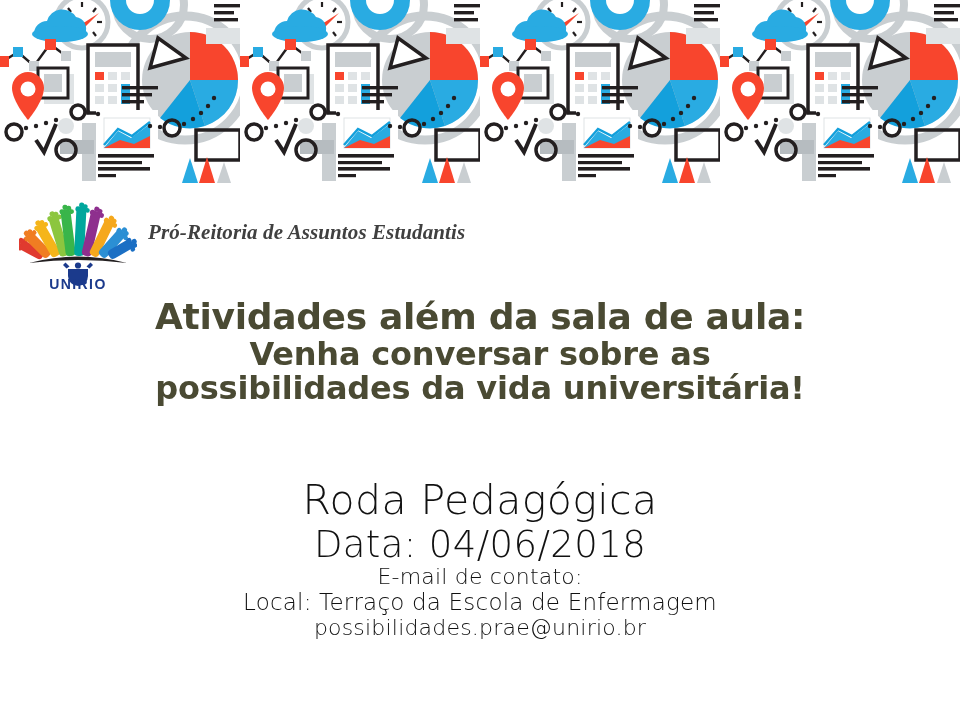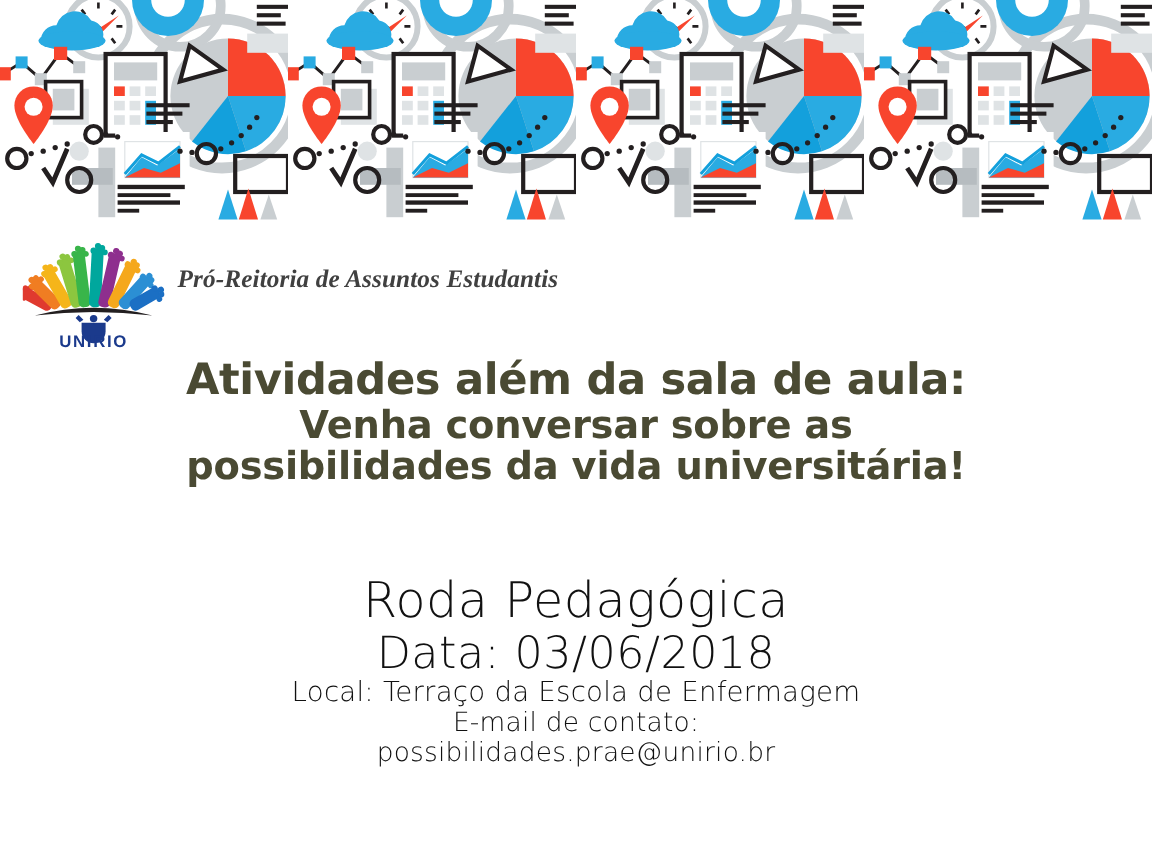--- a/index.html
+++ b/index.html
@@ -786,19 +786,19 @@
   </div>
 
   <div id="headline">
     <span class="h-line l1">Atividades além da sala de aula:</span>
     <span class="h-line l2">Venha conversar sobre as</span>
     <span class="h-line l3">possibilidades da vida universitária!</span>
   </div>
 
   <div id="details">
     <span class="d-line event-name">Roda Pedagógica</span>
-    <span class="d-line event-date">Data: 03/06/2018</span>
+    <span class="d-line event-date">Data: 04/06/2018</span>
+    <span class="d-line event-email-label">E-mail de contato:</span>
     <span class="d-line event-place">Local: Terraço da Escola de Enfermagem</span>
-    <span class="d-line event-email-label">E-mail de contato:</span>
     <span class="d-line event-email">possibilidades.prae@unirio.br</span>
   </div>
 
 </div>
 
 </body></html>

